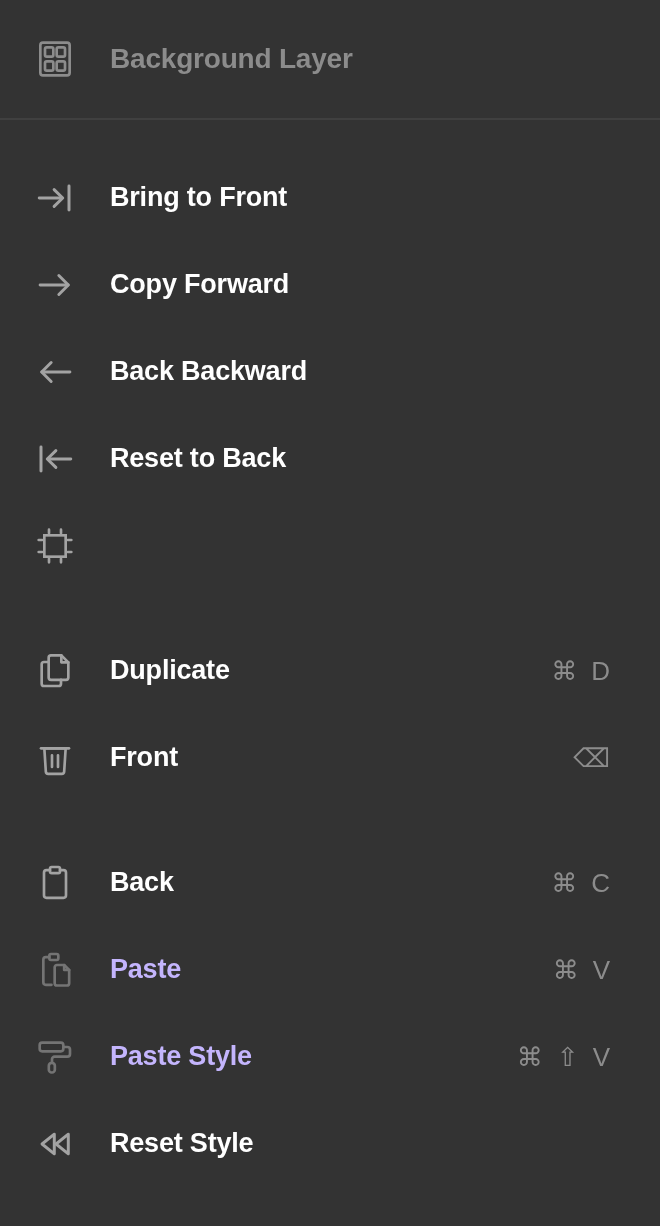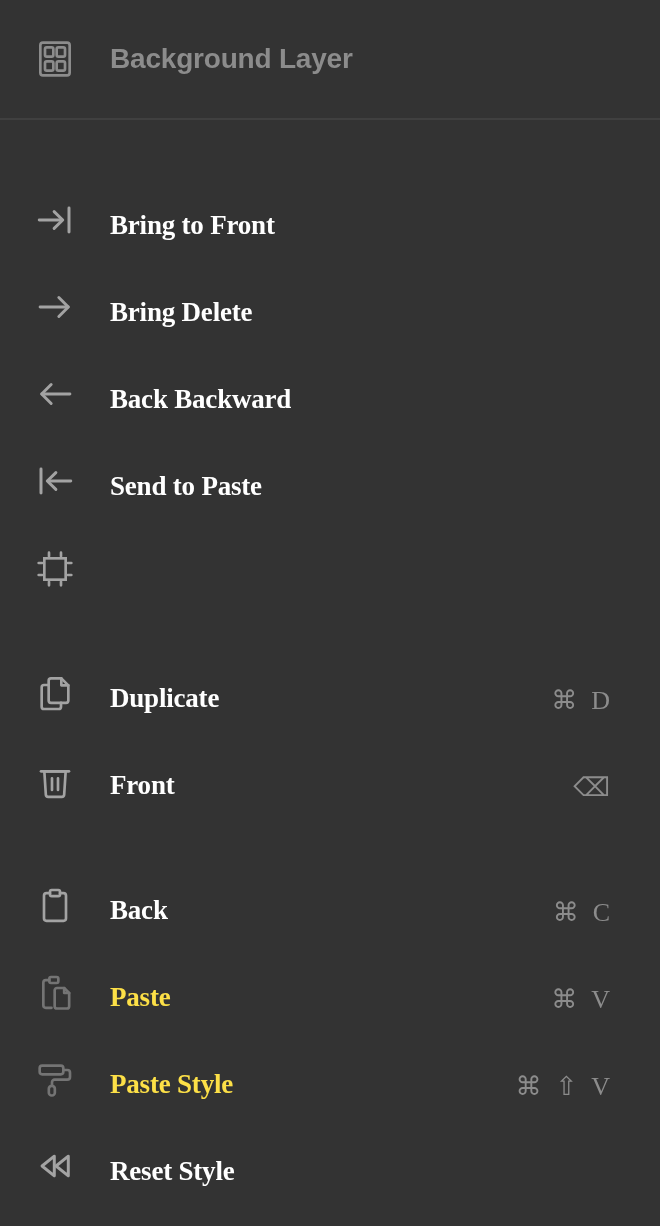--- a/index.html
+++ b/index.html
@@ -46,40 +46,39 @@
 
   
   .menu-list {
     position: relative;
     padding-top: 34px;
   }
   .menu-row {
     position: relative;
     height: 87px;
     display: flex;
-    align-items: flex-end;
+    align-items: center;
     box-sizing: border-box;
-    font-family: Liberation Serif, serif;
   }
   .menu-row .icon-slot {
     width: 110px;
     flex: none;
     display: flex;
     align-items: center;
     justify-content: center;
   }
   .menu-row .row-label {
     font-size: 27px;
     font-weight: bold;
     color: #ffffff;
     letter-spacing: -0.2px;
     white-space: nowrap;
     flex: 1 1 auto;
   }
-  .menu-row.disabled .row-label { color: #fde047; }
+  .menu-row.disabled .row-label { color: #c4b5fd; }
 
   .row-shortcut {
     flex: none;
     display: flex;
     align-items: center;
     justify-content: flex-end;
     gap: 14px;
     padding-right: 50px;
     color: #8c8c8c;
     font-size: 26px;
@@ -133,21 +132,21 @@
       <span class="row-shortcut"></span>
     </div>
 
     <div class="menu-row">
       <span class="icon-slot">
         <svg class="ic" width="42" height="42" viewBox="0 0 24 24" fill="none" stroke-width="1.7" stroke-linecap="round" stroke-linejoin="round">
           <path d="M3.5 12h16"></path>
             <path d="M14.2 6.6 19.6 12l-5.4 5.4"></path>
         </svg>
       </span>
-      <span class="row-label">Bring Delete</span>
+      <span class="row-label">Copy Forward</span>
       <span class="row-shortcut"></span>
     </div>
 
     <div class="menu-row">
       <span class="icon-slot">
         <svg class="ic" width="42" height="42" viewBox="0 0 24 24" fill="none" stroke-width="1.7" stroke-linecap="round" stroke-linejoin="round">
           <path d="M20.5 12h-16"></path>
             <path d="M9.8 6.6 4.4 12l5.4 5.4"></path>
         </svg>
       </span>
@@ -156,21 +155,21 @@
     </div>
 
     <div class="menu-row">
       <span class="icon-slot">
         <svg class="ic" width="42" height="42" viewBox="0 0 24 24" fill="none" stroke-width="1.7" stroke-linecap="round" stroke-linejoin="round">
           <path d="M21 12H8"></path>
             <path d="M12.5 7.2 7.6 12l4.9 4.8"></path>
             <path d="M4 5.2v13.6"></path>
         </svg>
       </span>
-      <span class="row-label">Send to Paste</span>
+      <span class="row-label">Reset to Back</span>
       <span class="row-shortcut"></span>
     </div>
 
     <div class="menu-row">
       <span class="icon-slot">
         <svg class="ic" width="40" height="40" viewBox="0 0 24 24" fill="none" stroke-width="1.6" stroke-linecap="round">
           <rect x="5.6" y="5.6" width="12.8" height="12.8"></rect>
           <path d="M8.4 2.2v2.1M15.6 2.2v2.1M8.4 19.7v2.1M15.6 19.7v2.1"></path>
           <path d="M2.2 8.4h2.1M2.2 15.6h2.1M19.7 8.4h2.1M19.7 15.6h2.1"></path>
         </svg>

